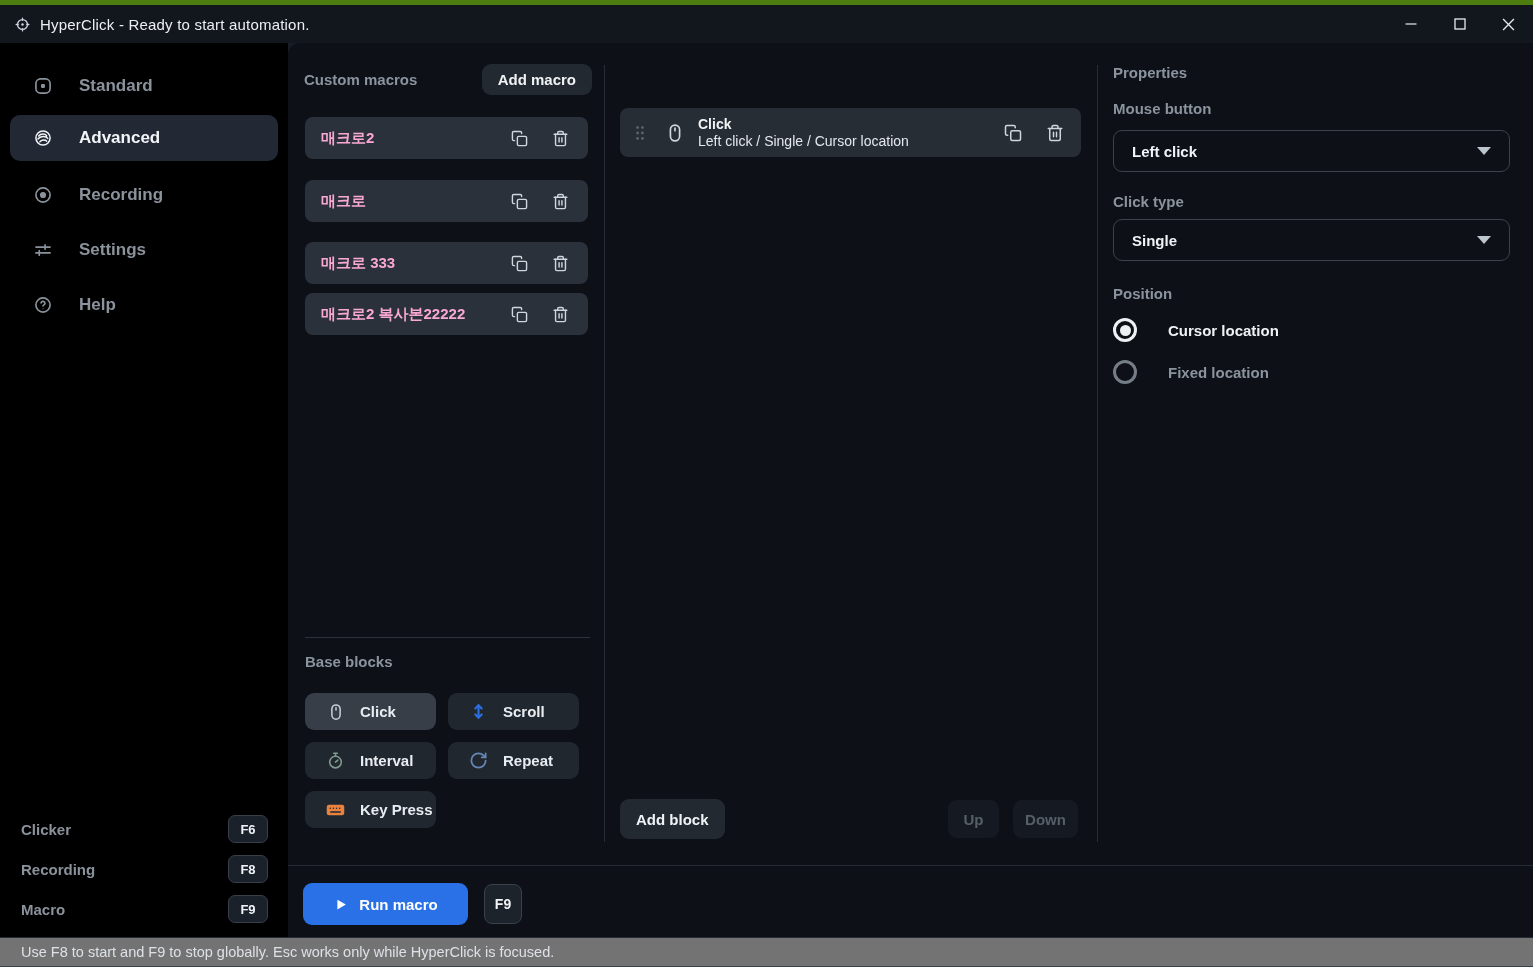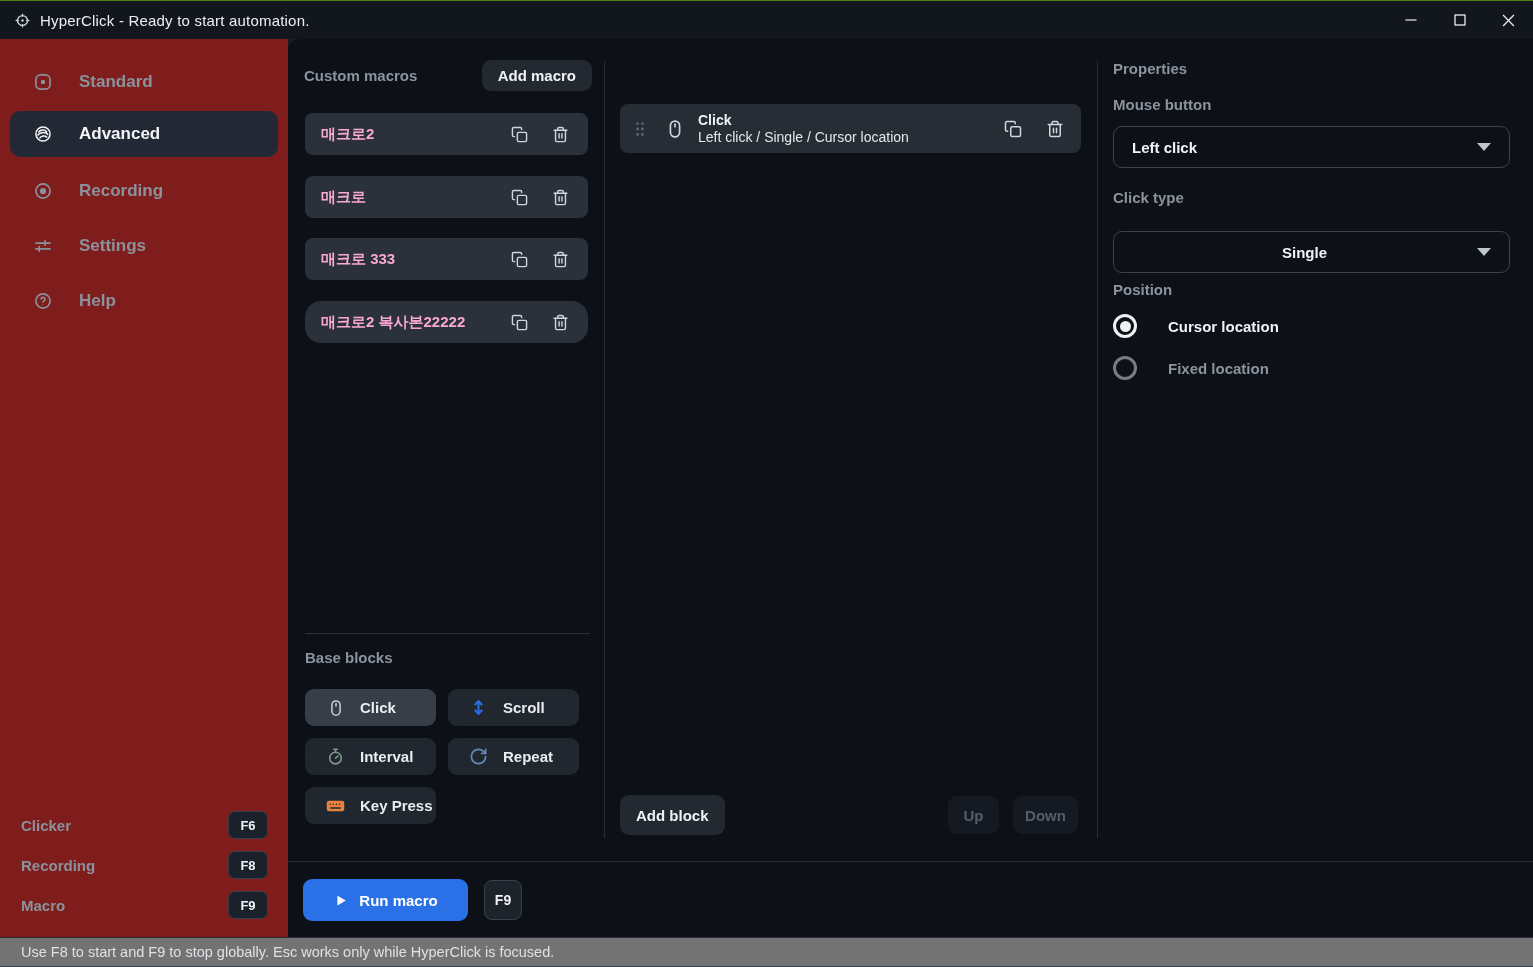--- a/index.html
+++ b/index.html
@@ -1,31 +1,31 @@
 <!DOCTYPE html>
 <html><head>
 <meta charset="utf-8">
 <style>
   * { margin:0; padding:0; box-sizing:border-box; }
   html,body { width:1533px; height:967px; overflow:hidden; background:#0d1117;
     font-family:"Liberation Sans","DejaVu Sans",sans-serif; cursor:default; }
   .window { position:relative; width:1533px; height:967px; background:#181c24;
-    border-top:1px solid #4d7c0f; }
+    border-top:5px solid #4d7c0f; }
 
   
   .titlebar { position:absolute; left:0; top:0; right:0; height:38px; background:#12161d;
     display:flex; align-items:center; }
   .app-icon { margin-left:14px; width:17px; height:17px; color:#cfd6dd; display:flex; }
   .app-title { margin-left:9px; font-size:15px; color:#eceff2; letter-spacing:.2px; }
   .win-controls { position:absolute; right:0; top:0; height:38px; display:flex; }
   .win-btn { width:49px; height:38px; display:flex; align-items:center; justify-content:center;
     color:#e8ebee; cursor:pointer; }
 
   
-  .sidebar { position:absolute; left:0; top:38px; width:288px; height:899px; background:#7f1d1d; }
+  .sidebar { position:absolute; left:0; top:38px; width:288px; height:899px; background:#000000; }
   .nav-item { position:absolute; left:10px; right:10px; height:46px; border-radius:10px;
     display:flex; align-items:center; padding-left:23px; color:#8a929c; font-size:17px;
     font-weight:600; cursor:pointer; }
   .nav-item .nicon { width:20px; height:20px; display:flex; margin-right:26px; }
   .nav-item.active { background:#232934; color:#f2f4f7; font-weight:700; }
   .hotkey-row { position:absolute; left:21px; right:20px; height:30px; display:flex;
     align-items:center; justify-content:space-between; }
   .hotkey-label { color:#8a929c; font-size:15px; font-weight:600; }
   .keycap { min-width:40px; height:28px; padding:0 9px; background:#1b212a; border:1px solid #383f49;
     border-radius:7px; color:#f0f3f6; font-size:13px; font-weight:700; display:flex;
@@ -267,21 +267,21 @@
       <span class="icon-btn">
         <svg viewBox="0 0 24 24" width="17" height="17" fill="none" stroke="currentColor" stroke-width="2" stroke-linecap="round" stroke-linejoin="round">
             <path d="M3 6h18"></path>
             <path d="M19 6v14a2 2 0 0 1-2 2H7a2 2 0 0 1-2-2V6"></path>
             <path d="M8 6V4a2 2 0 0 1 2-2h4a2 2 0 0 1 2 2v2"></path>
             <path d="M10 11v6M14 11v6"></path>
           </svg>
       </span>
     </div>
 
-    <div class="macro-item" style="top:262px;border-radius:16px;">
+    <div class="macro-item" style="top:250px;">
       <span class="macro-name">매크로2 복사본22222</span>
       <span class="icon-btn">
         <svg viewBox="0 0 24 24" width="17" height="17" fill="none" stroke="currentColor" stroke-width="2" stroke-linecap="round" stroke-linejoin="round">
             <rect x="9" y="9" width="13" height="13" rx="2"></rect>
             <path d="M5 15H4a2 2 0 0 1-2-2V4a2 2 0 0 1 2-2h9a2 2 0 0 1 2 2v1"></path>
           </svg>
       </span>
       <span class="icon-btn">
         <svg viewBox="0 0 24 24" width="17" height="17" fill="none" stroke="currentColor" stroke-width="2" stroke-linecap="round" stroke-linejoin="round">
             <path d="M3 6h18"></path>
@@ -396,21 +396,21 @@
 
     <span class="section-label props-label">Properties</span>
 
     <span class="prop-field-label" style="top:57px;">Mouse button</span>
     <div class="dropdown" style="top:87px;">
       <span class="dd-value">Left click</span>
       <span class="caret-down"></span>
     </div>
 
     <span class="prop-field-label" style="top:150px;">Click type</span>
-    <div class="dropdown" style="top:192px;text-align:center;">
+    <div class="dropdown" style="top:176px;">
       <span class="dd-value">Single</span>
       <span class="caret-down"></span>
     </div>
 
     <span class="prop-field-label" style="top:242px;">Position</span>
 
     <div class="radio-row checked" style="top:274px;">
       <span class="radio-outer">
           <span class="radio-dot"></span>
         </span>

